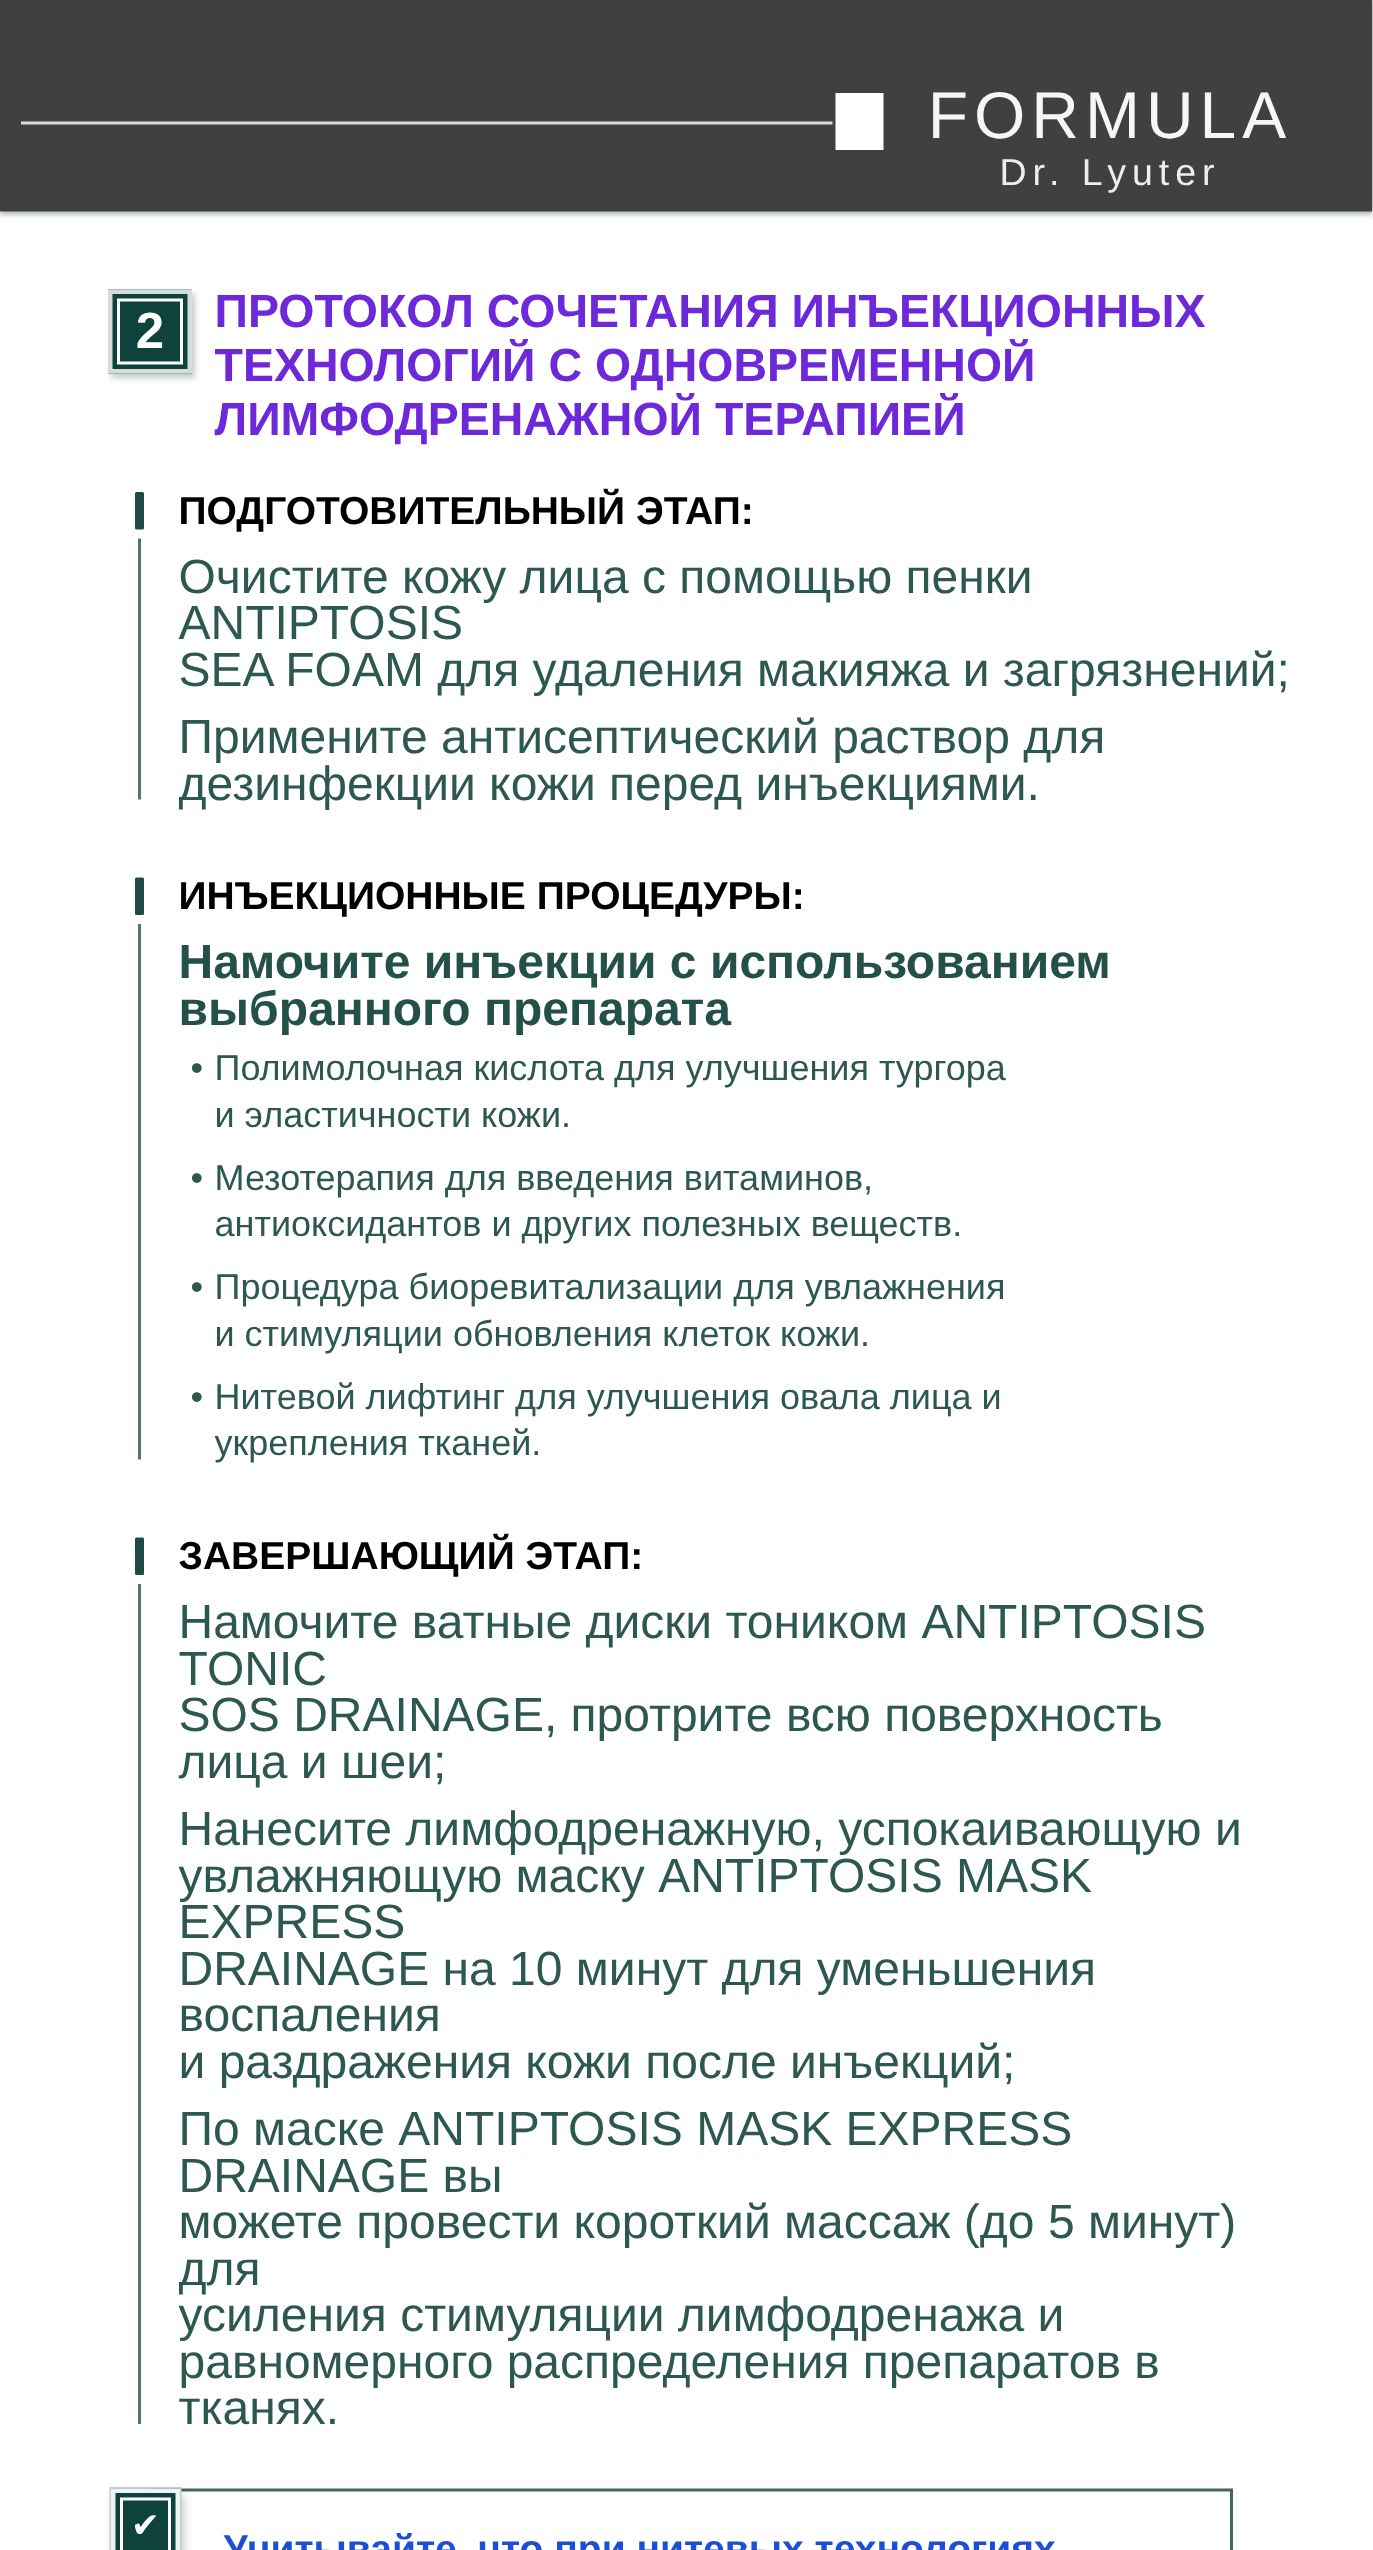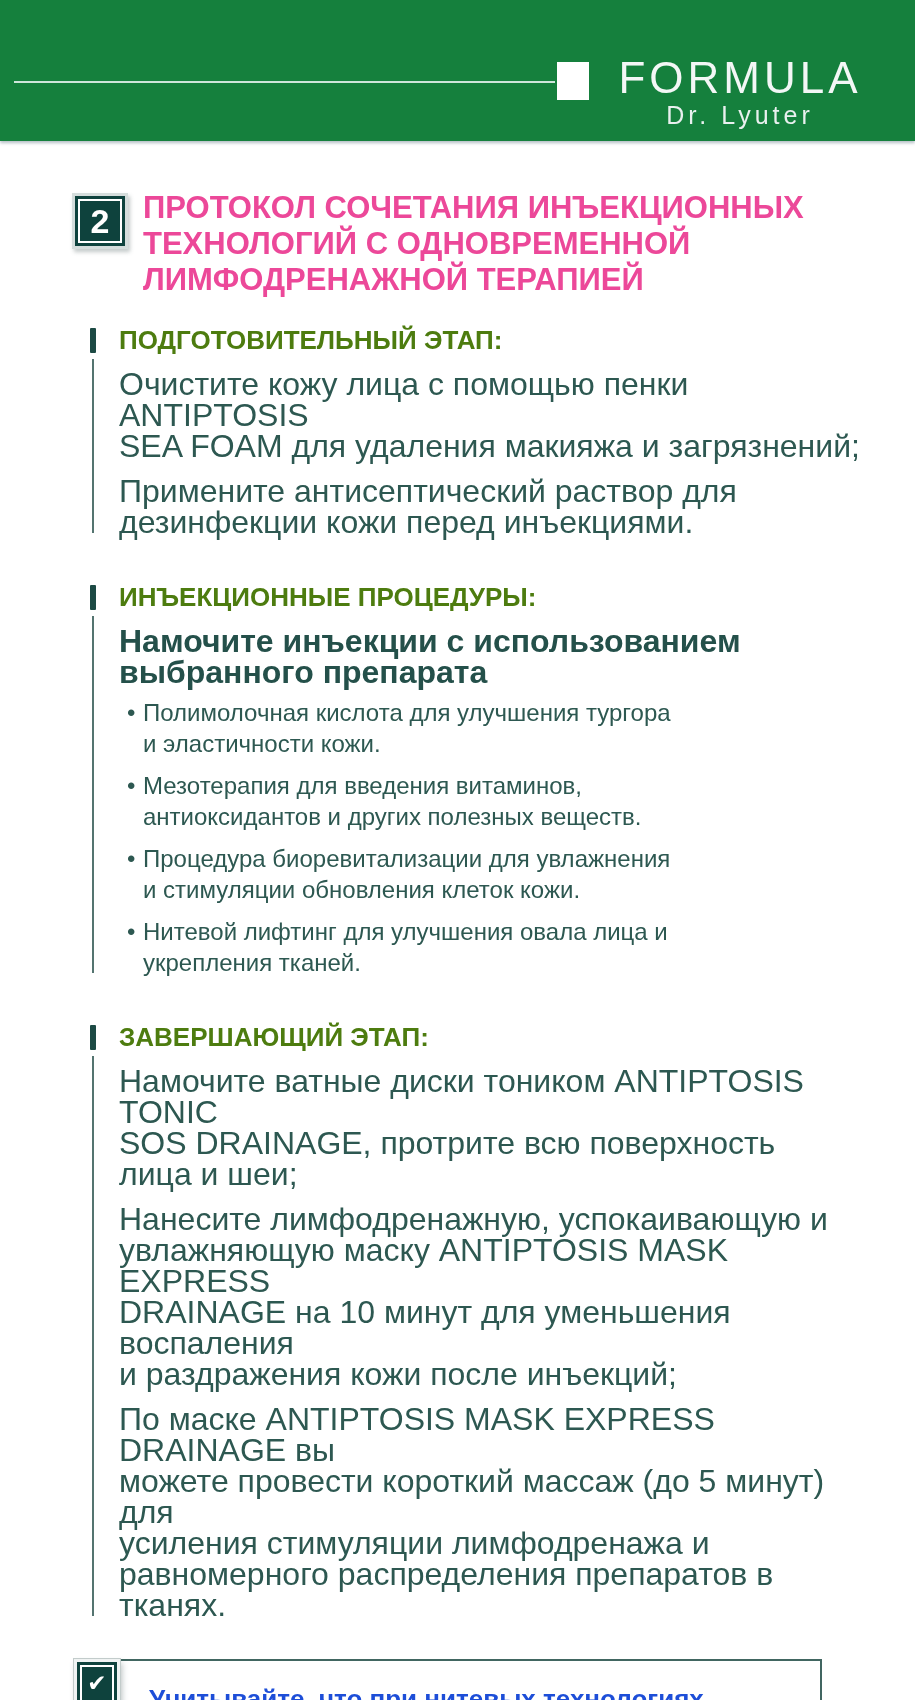--- a/index.html
+++ b/index.html
@@ -8,21 +8,21 @@
     background: #ffffff;
     font-family: "Liberation Sans", "DejaVu Sans", sans-serif;
     overflow: hidden;
     position: relative;
   }
 
   
   .header {
     position: relative;
     width: 915px; height: 141px;
-    background: #15803d;
+    background: #404040;
     box-shadow: 0 2px 3px rgba(40,70,90,0.35);
   }
   .header-rule {
     position: absolute; left: 14px; top: 81px;
     width: 541px; height: 2px;
     background: rgba(240,248,247,0.85);
   }
   .logo-square {
     position: absolute; left: 557px; top: 62px;
     width: 32px; height: 38px;
@@ -59,37 +59,37 @@
     border: 2px solid #ffffff;
     pointer-events: none;
   }
   .num-badge .num {
     color: #ffffff; font-size: 34px; font-weight: bold;
     position: relative;
   }
   .page-title {
     margin: -3px 0 0 15px;
     font-size: 31px; line-height: 36px; font-weight: bold;
-    color: #ec4899; white-space: pre-line;
+    color: #6d28d9; white-space: pre-line;
   }
 
   
   .section { position: relative; margin: 44px 0 0 90px; padding-left: 29px; }
   .section.first { margin-top: 27px; }
   .head-bar {
     position: absolute; left: 0; top: 3px;
     width: 6px; height: 25px; background: #1d4a44; border-radius: 1px;
   }
   .rail-line {
     position: absolute; left: 2px; top: 34px; bottom: 5px;
     width: 2px; background: #547470;
   }
   .section-heading {
     font-size: 26px; line-height: 31px; font-weight: bold;
-    color: #4d7c0f; margin: 0 0 13px 0;
+    color: #000000; margin: 0 0 13px 0;
   }
   .para {
     font-size: 32px; line-height: 31px;
     color: #2d5851; white-space: pre-line;
     margin: 0 0 14px 0; max-width: 760px;
   }
   .para.last { margin-bottom: 0; }
   .para.bold-intro { font-weight: bold; color: #24504a; margin-bottom: 9px; }
   .bullets { list-style: none; margin: 0; padding: 0; }
   .bullet-item {

